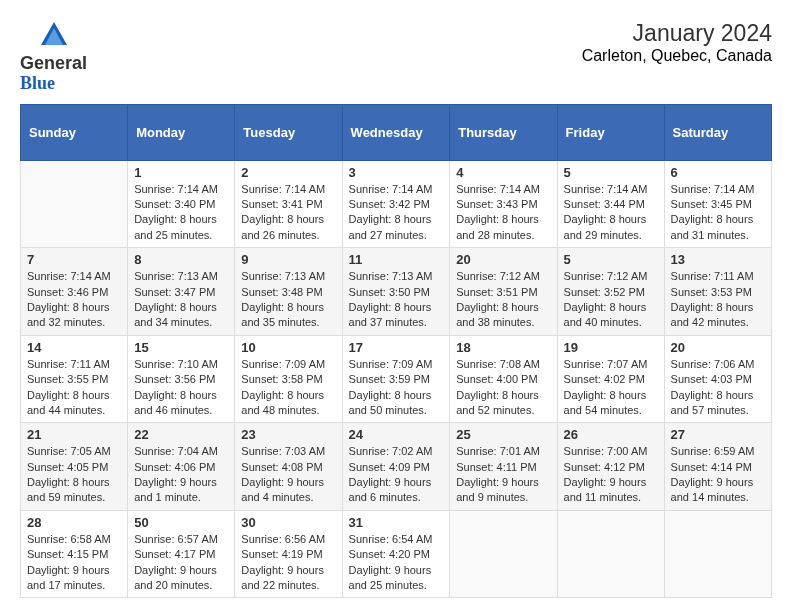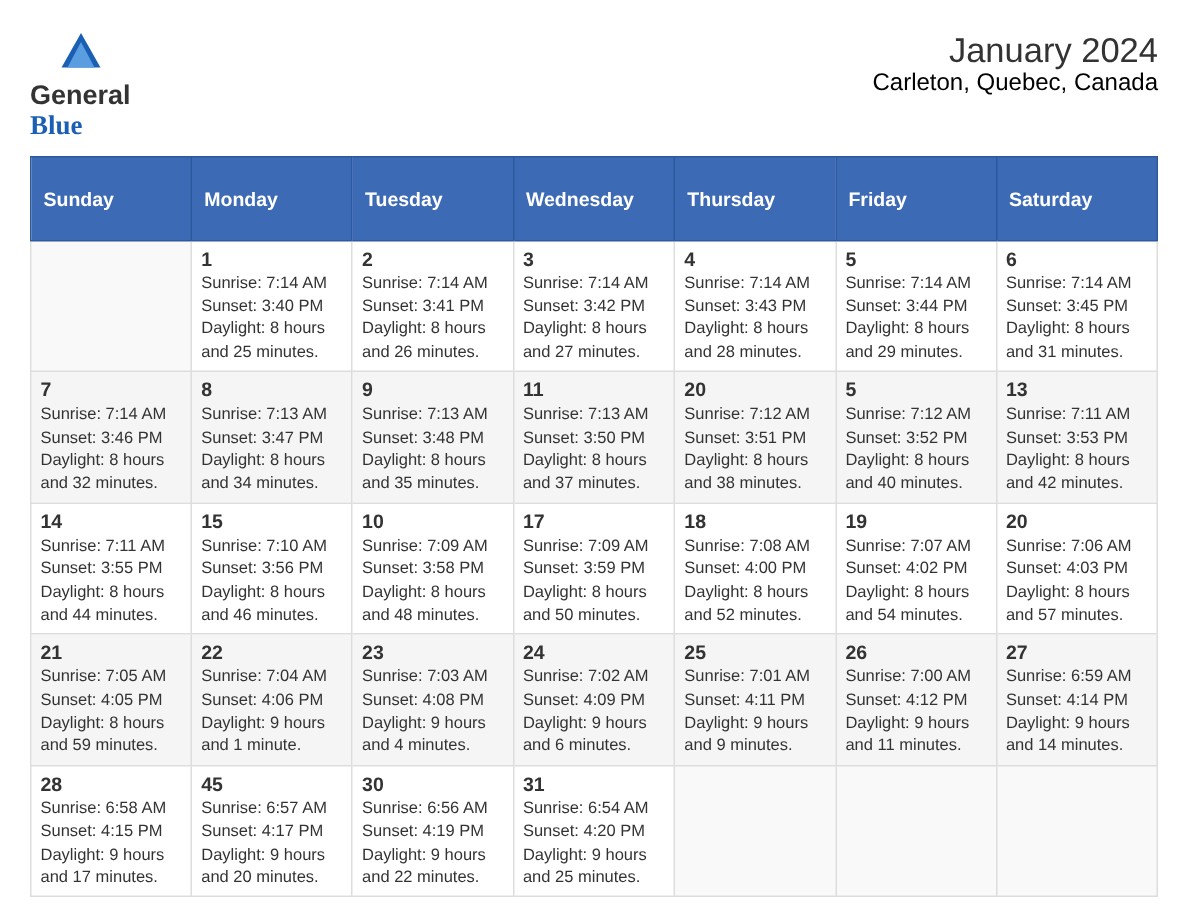--- a/index.html
+++ b/index.html
@@ -243,21 +243,21 @@
           <span class="day-number">27</span>
           <div class="day-info">Sunrise: 6:59 AM<br>Sunset: 4:14 PM<br>Daylight: 9 hours<br>and 14 minutes.</div>
         </td>
       </tr>
       <tr>
         <td>
           <span class="day-number">28</span>
           <div class="day-info">Sunrise: 6:58 AM<br>Sunset: 4:15 PM<br>Daylight: 9 hours<br>and 17 minutes.</div>
         </td>
         <td>
-          <span class="day-number">45</span>
+          <span class="day-number">50</span>
           <div class="day-info">Sunrise: 6:57 AM<br>Sunset: 4:17 PM<br>Daylight: 9 hours<br>and 20 minutes.</div>
         </td>
         <td>
           <span class="day-number">30</span>
           <div class="day-info">Sunrise: 6:56 AM<br>Sunset: 4:19 PM<br>Daylight: 9 hours<br>and 22 minutes.</div>
         </td>
         <td>
           <span class="day-number">31</span>
           <div class="day-info">Sunrise: 6:54 AM<br>Sunset: 4:20 PM<br>Daylight: 9 hours<br>and 25 minutes.</div>
         </td>

